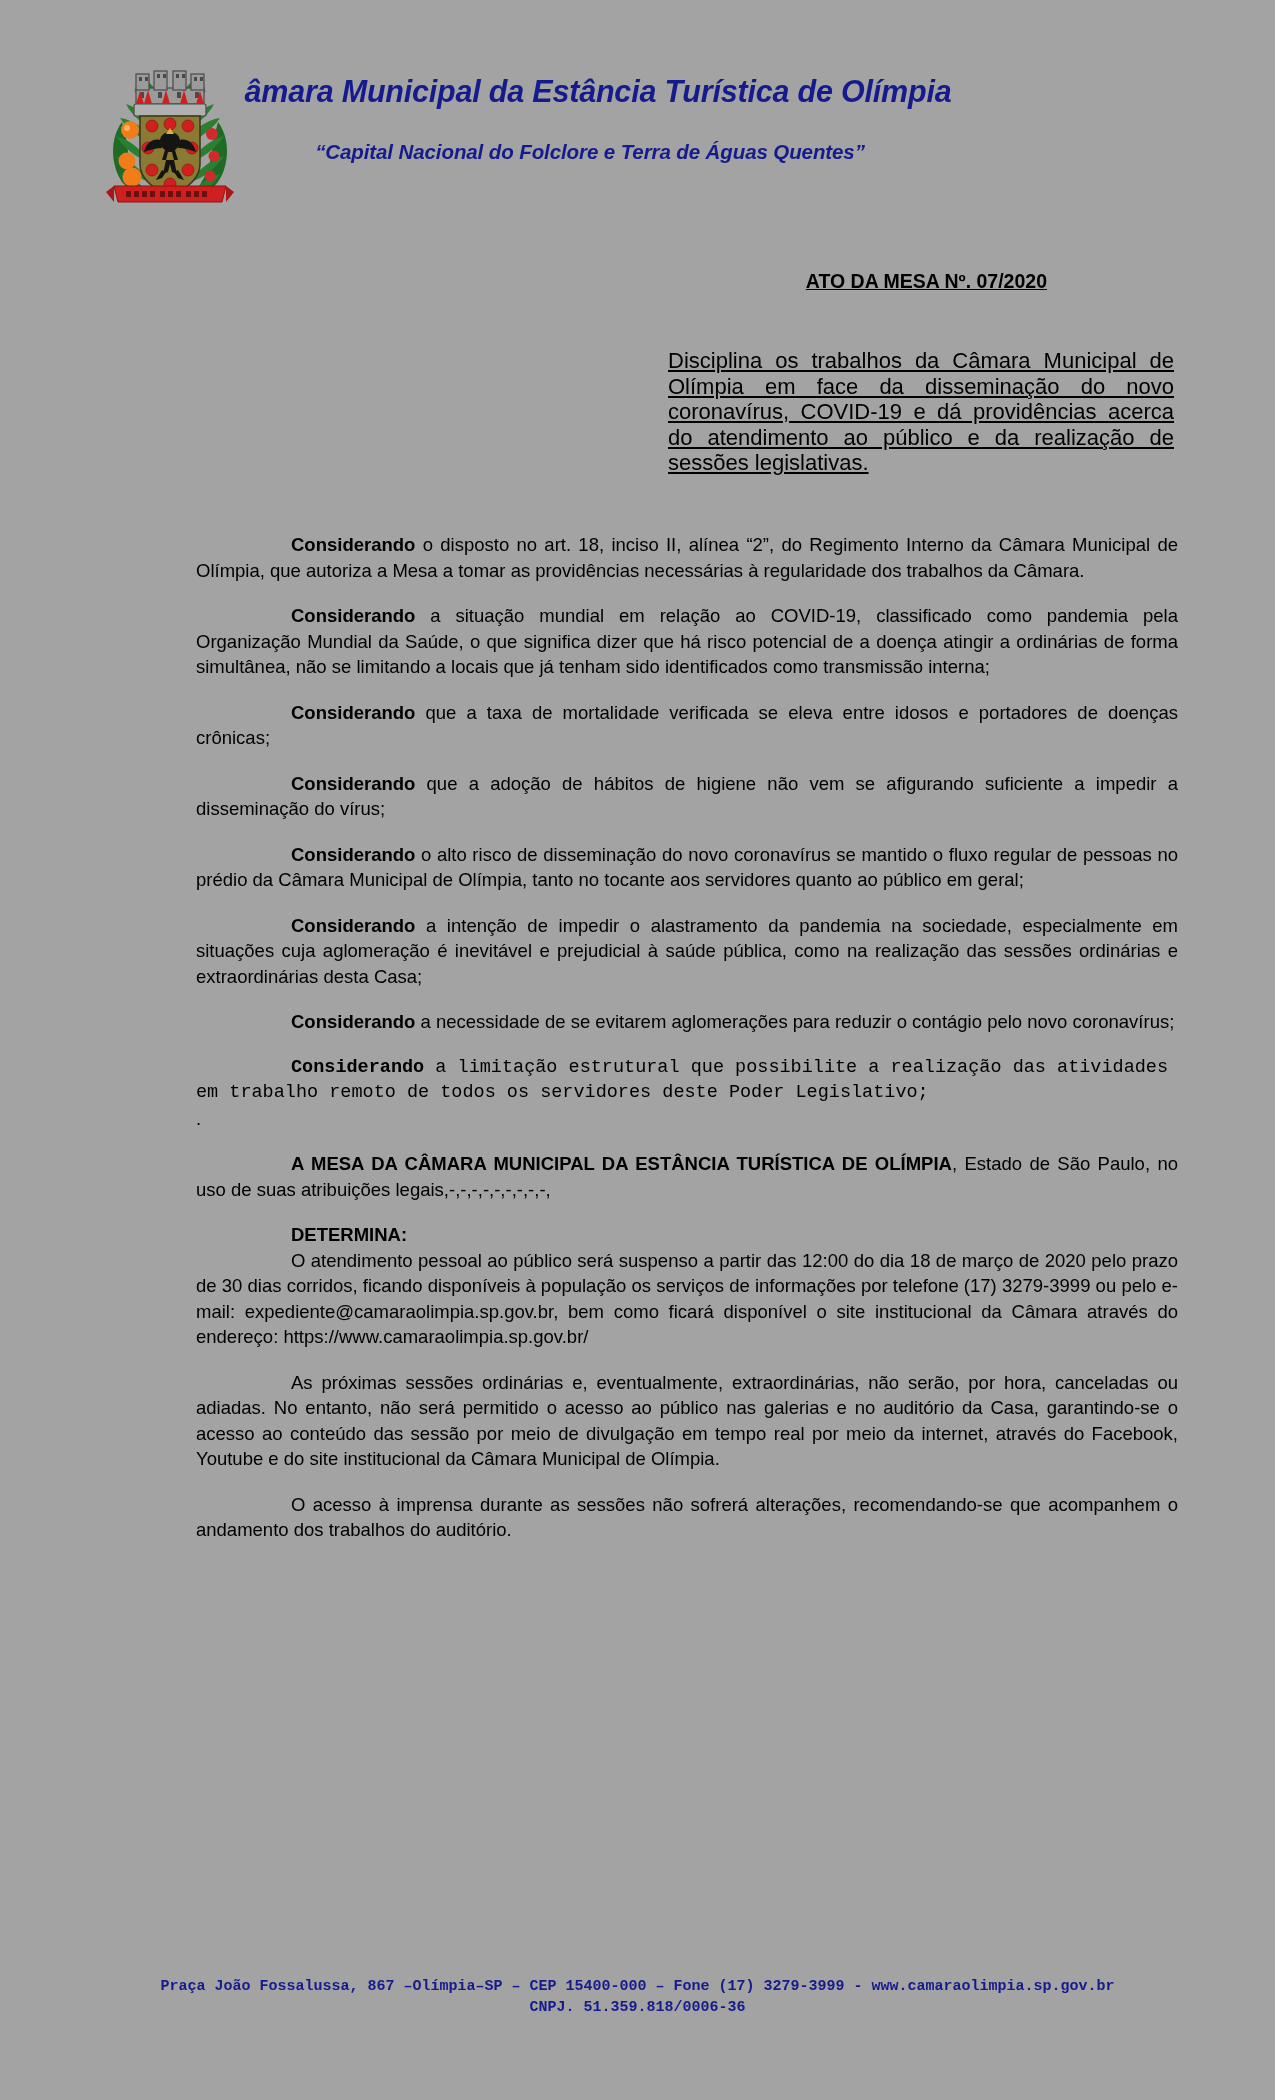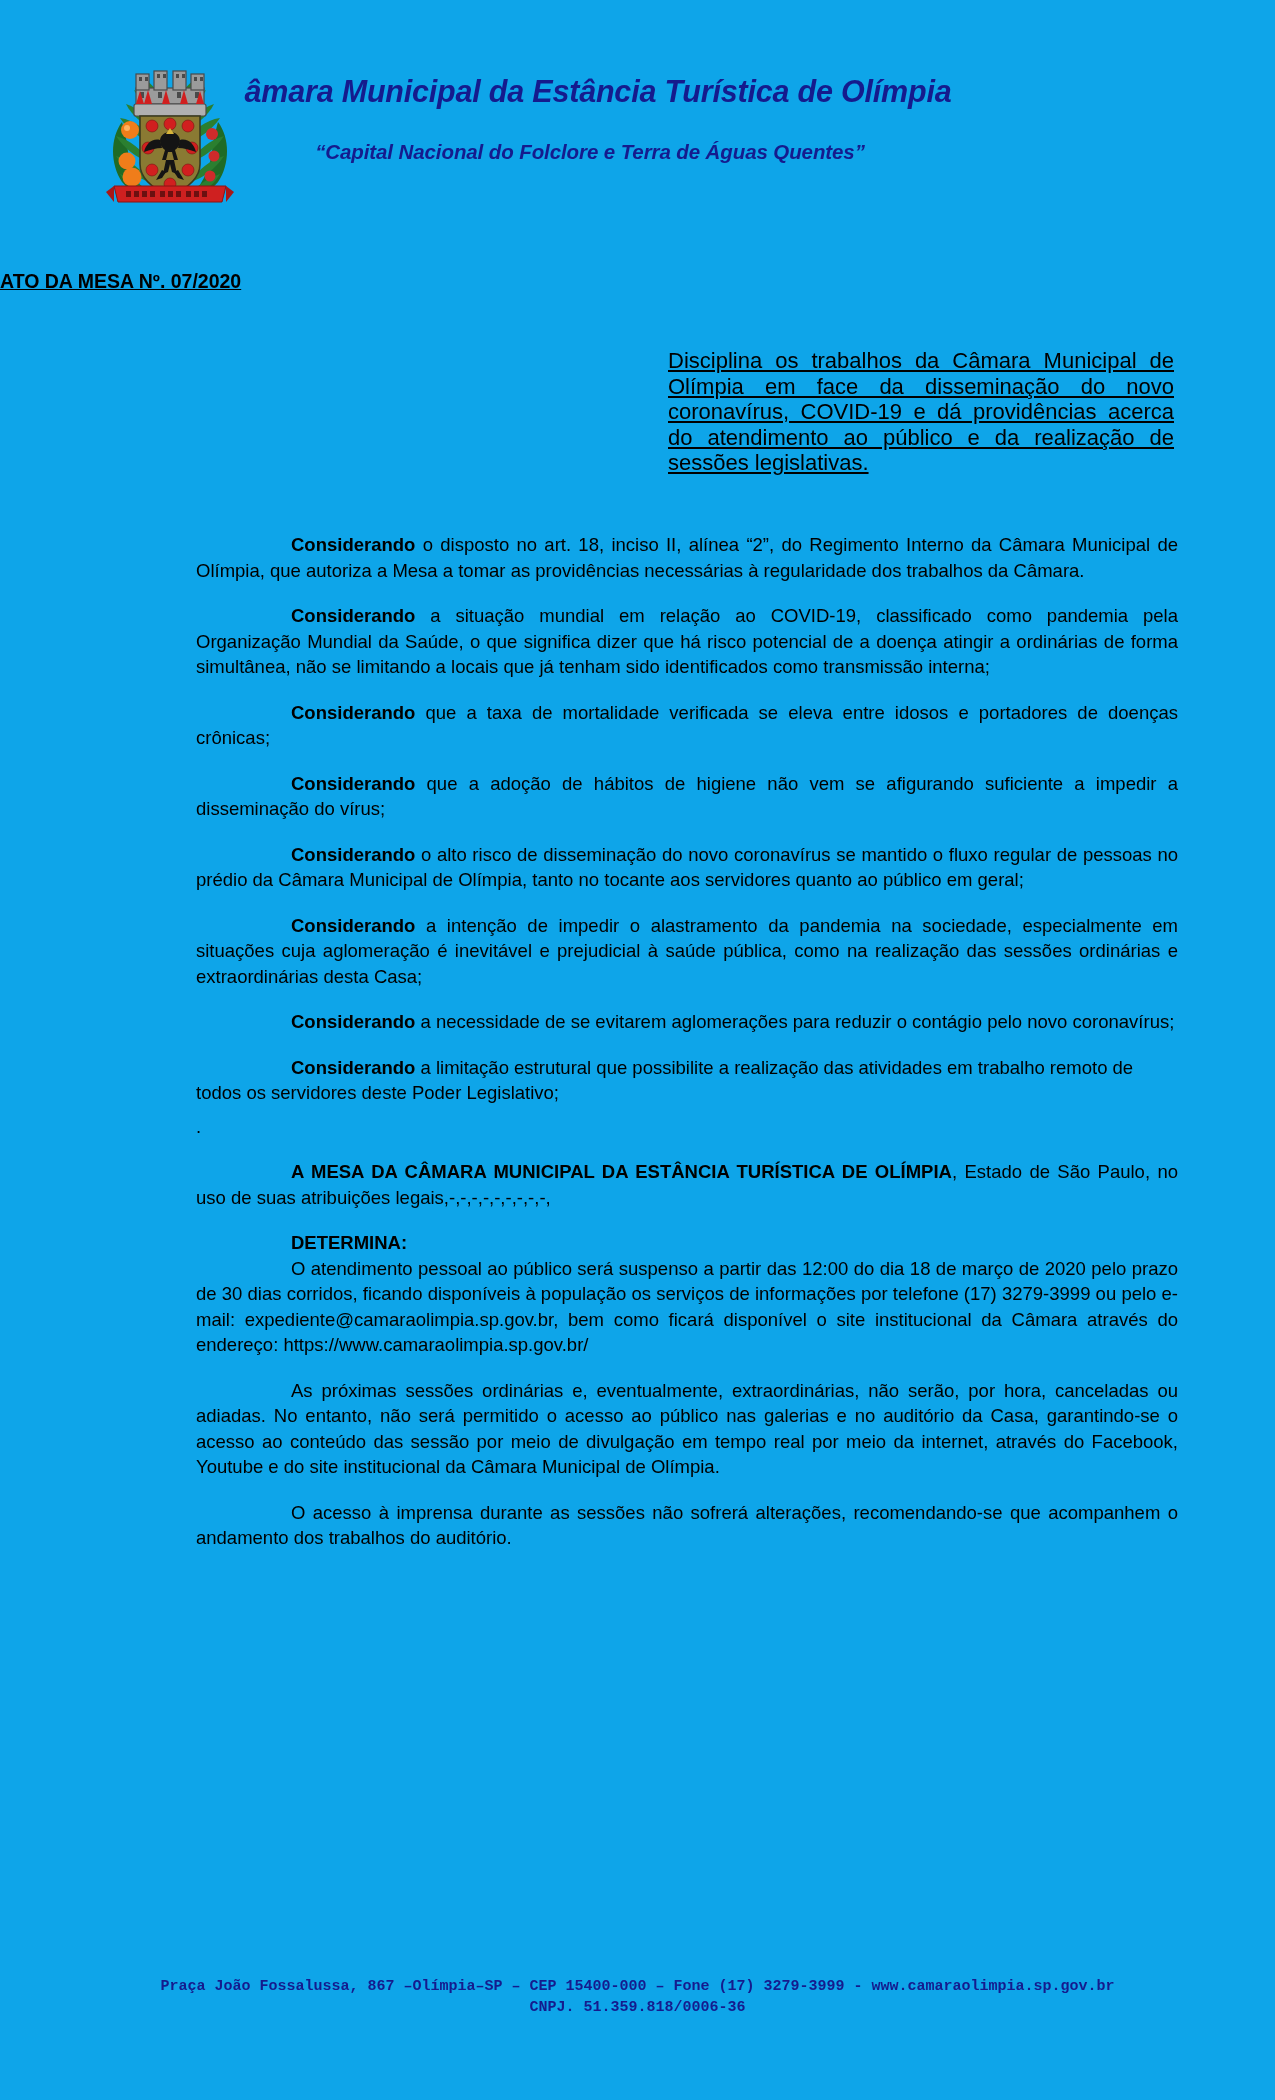--- a/index.html
+++ b/index.html
@@ -8,21 +8,21 @@
     background: #ffffff;
   }
   body {
     font-family: "Liberation Sans", sans-serif;
     color: #000000;
   }
   .page {
     position: relative;
     width: 1275px;
     height: 2100px;
-    background: #0ea5e9;
+    background: #a3a3a3;
     margin: 0 auto;
     overflow: hidden;
     box-sizing: border-box;
   }
 
   
   .header {
     position: absolute;
     top: 52px;
     left: 0;
@@ -74,21 +74,21 @@
     letter-spacing: -0.1px;
     white-space: nowrap;
   }
 
   
   .doc-title {
     position: absolute;
     top: 270px;
     left: 0;
     width: 1047px;
-    text-align: left;
+    text-align: right;
     font-size: 19.5px;
     font-weight: bold;
   }
   .doc-title span.u {
     text-decoration: underline;
   }
 
   .ementa {
     position: absolute;
     top: 348px;
@@ -111,21 +111,22 @@
   }
   p.para {
     margin: 0 0 20px 0;
     font-size: 18.5px;
     line-height: 25.5px;
     text-align: justify;
     text-justify: inter-word;
     text-indent: 95px;
   }
   p.para.tight {
-    margin-bottom: 8px;
+    margin-bottom: 0;
+    font-family: Liberation Mono, monospace;
   }
   p.para b {
     font-weight: bold;
   }
   p.dot-line {
     margin: 0 0 20px 0;
     font-size: 18.5px;
     line-height: 25.5px;
     text-indent: 0;
   }

